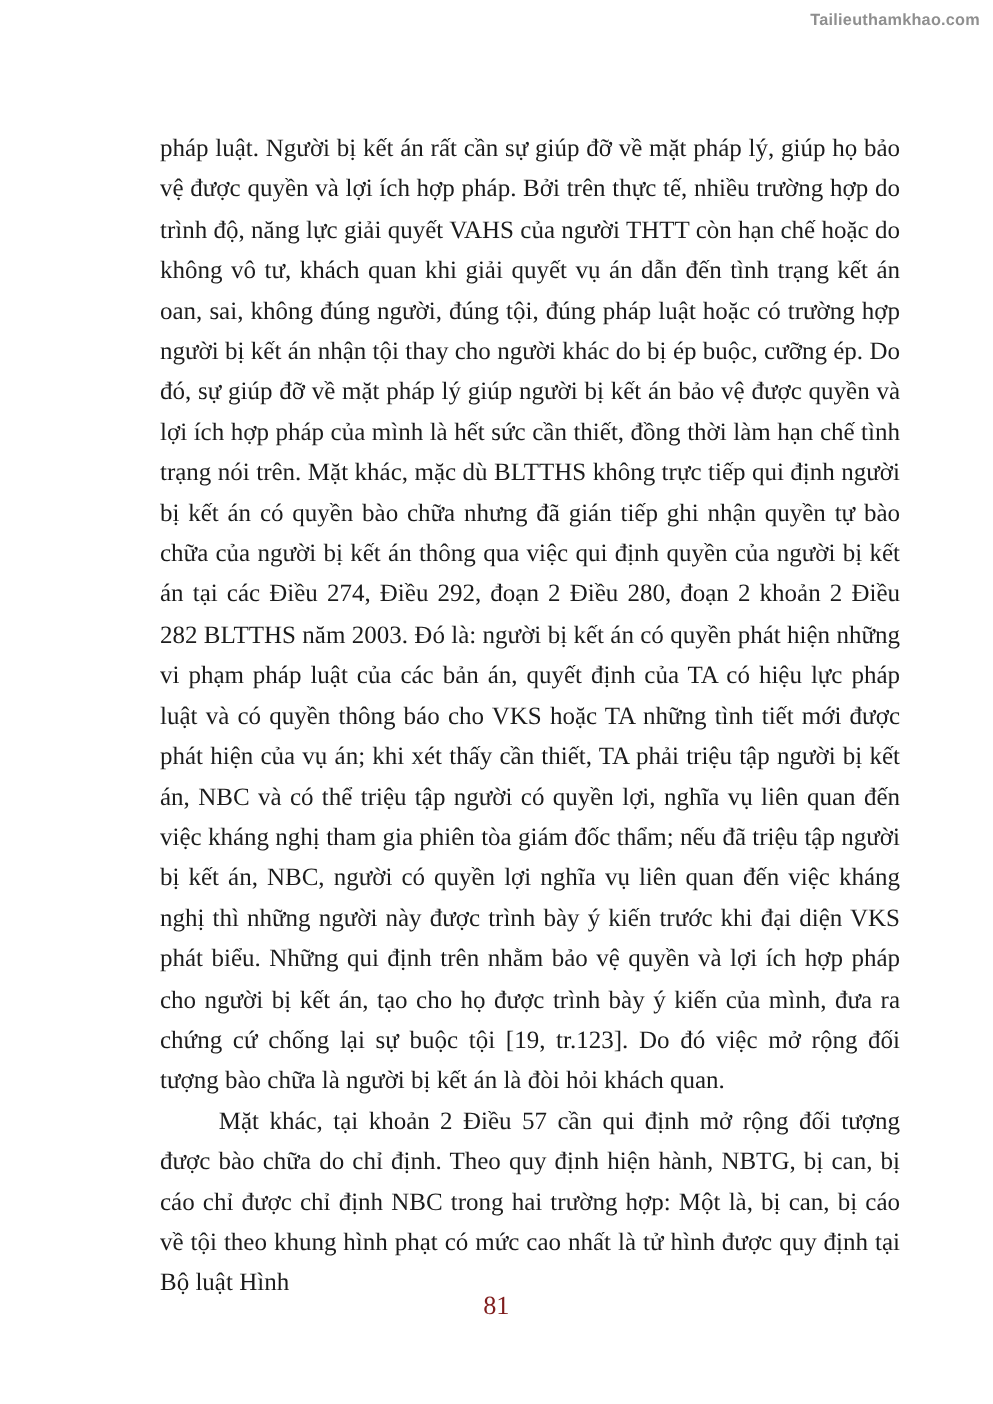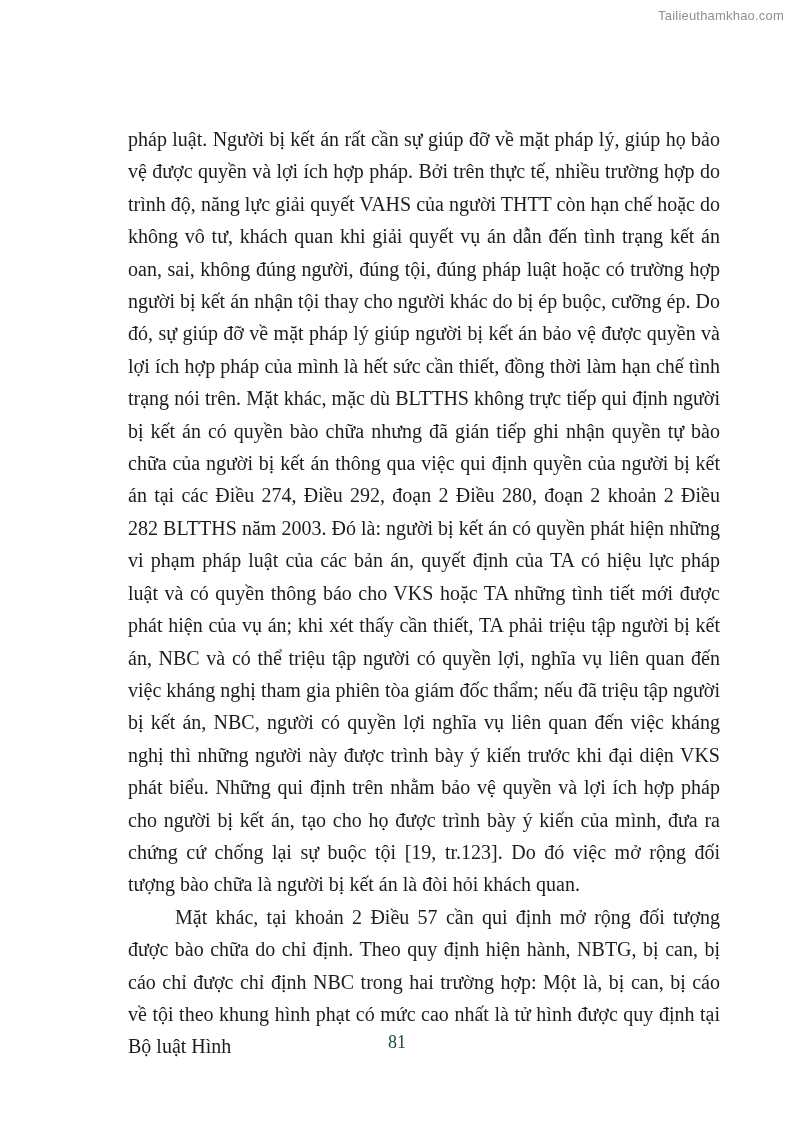--- a/index.html
+++ b/index.html
@@ -17,48 +17,48 @@
     color: #1c1c1c;
   }
   .watermark {
     position: absolute;
     top: 8px;
     right: 10px;
     font-family: "Liberation Sans", sans-serif;
     font-size: 13px;
     color: #8f8f8f;
     letter-spacing: 0.2px;
+    font-weight: bold;
   }
   .doc-body {
     position: absolute;
     left: 128px;
     top: 103px;
     width: 592px;
     text-align: justify;
     font-size: 20px;
     line-height: 32.4px;
-    margin-top: 20px;
   }
   .doc-body p {
     margin: 0;
     padding: 0;
   }
   .doc-body p.indent {
     text-indent: 47px;
   }
   .doc-body .italic {
   }
   .page-number {
     position: absolute;
     top: 1032px;
     left: 0;
     width: 100%;
     text-align: center;
-    font-size: 18px;
-    color: #14532d;
+    font-size: 21px;
+    color: #7f1d1d;
   }
 </style>
 </head>
 <body>
 
 <div class="page">
   <div class="watermark">Tailieuthamkhao.com</div>
 
   <div class="doc-body">
       <p><span>pháp luật. Người bị kết án rất cần sự giúp đỡ về mặt pháp lý, giúp họ bảo vệ được quyền và lợi ích hợp pháp. Bởi trên thực tế, nhiều trường hợp do trình độ, năng lực giải quyết VAHS của người THTT còn hạn chế hoặc do không vô tư, khách quan khi giải quyết vụ án dẫn đến tình trạng kết án oan, sai, không đúng người, đúng tội, đúng pháp luật hoặc có trường hợp người bị kết án nhận tội thay cho người khác do bị ép buộc, cưỡng ép. Do đó, sự giúp đỡ về mặt pháp lý giúp người bị kết án bảo vệ được quyền và lợi ích hợp pháp của mình là hết sức cần thiết, đồng thời làm hạn chế tình trạng nói trên. Mặt khác, mặc dù BLTTHS không trực tiếp qui định người bị kết án có quyền bào chữa nhưng đã gián tiếp ghi nhận quyền tự bào chữa của người bị kết án thông qua việc qui định quyền của người bị kết án tại các Điều 274, Điều 292, đoạn 2 Điều 280, đoạn 2 khoản 2 Điều 282 BLTTHS năm 2003. Đó là: người bị kết án có quyền phát hiện những vi phạm pháp luật của các bản án, quyết định của TA có hiệu lực pháp luật và có quyền thông báo cho VKS hoặc TA những tình tiết mới được phát hiện của vụ án; khi xét thấy cần thiết, TA phải triệu tập người bị kết án, NBC và có thể triệu tập người có quyền lợi, nghĩa vụ liên quan đến việc kháng nghị tham gia phiên tòa giám đốc thẩm; nếu đã triệu tập người bị kết án, NBC, người có quyền lợi nghĩa vụ liên quan đến việc kháng nghị thì những người này được trình bày ý kiến trước khi đại diện VKS phát biểu. Những qui định trên nhằm bảo vệ quyền và lợi ích hợp pháp cho người bị kết án, tạo cho họ được trình bày ý kiến của mình, đưa ra chứng cứ chống lại sự buộc tội [19, tr.123]. Do đó việc mở rộng đối tượng bào chữa là người bị kết án là đòi hỏi khách quan.</span></p>

